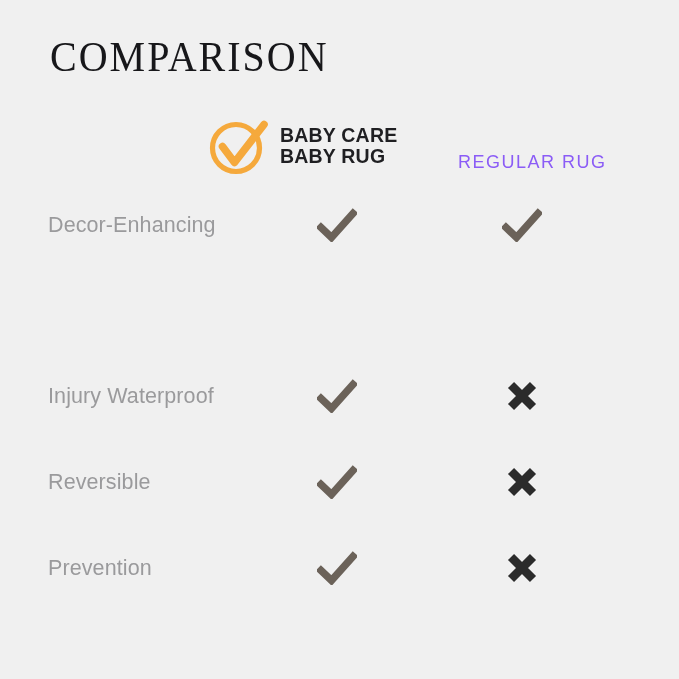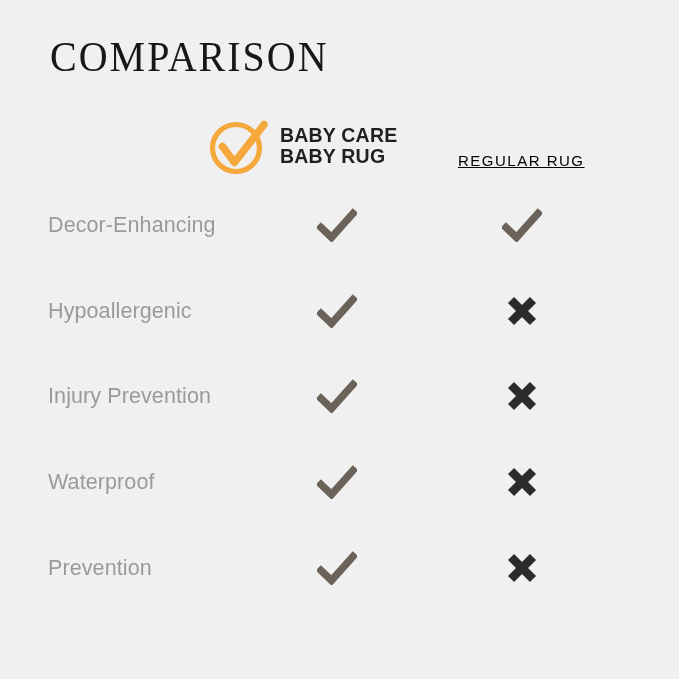--- a/index.html
+++ b/index.html
@@ -75,26 +75,25 @@
     letter-spacing: 0.2px;
     color: #1f1f22;
     white-space: nowrap;
   }
 
   .col2-header {
     position: absolute;
     left: 458px;
     top: 40px;
     font-family: "Liberation Sans", sans-serif;
-    font-size: 15px;
+    font-size: 18px;
     font-weight: 400;
     letter-spacing: 1.5px;
-    color: #000000;
-    white-space: nowrap;
-    text-decoration: underline;
+    color: #8b5cf6;
+    white-space: nowrap;
   }
 
   
   .rows {
     position: absolute;
     left: 0;
     top: 0;
     width: 679px;
     height: 679px;
   }
@@ -170,83 +169,66 @@
           </span>
         </div>
         <div class="cell col-2">
           <span>
             <svg class="mark-check" viewBox="0 0 40 34" aria-hidden="true">
               <path d="M4 19.5 L14.5 29.5 L36 5.5" fill="none" stroke="#6b6259" stroke-width="7.4" stroke-linecap="square" stroke-linejoin="miter"></path>
             </svg>
           </span>
         </div>
       </div>
-      <div class="table-row" style="top: 285px;">
-        <div class="row-label">Hypoallergenic</div>
+      <div class="table-row" style="top: 370px;">
+        <div class="row-label">Injury Waterproof</div>
         <div class="cell col-1">
           <span>
             <svg class="mark-check" viewBox="0 0 40 34" aria-hidden="true">
               <path d="M4 19.5 L14.5 29.5 L36 5.5" fill="none" stroke="#6b6259" stroke-width="7.4" stroke-linecap="square" stroke-linejoin="miter"></path>
             </svg>
           </span>
         </div>
         <div class="cell col-2">
           <span>
             <svg class="mark-cross" viewBox="0 0 34 34" aria-hidden="true">
               <path d="M6 6 L28 28 M28 6 L6 28" fill="none" stroke="#2b2b2b" stroke-width="8.6" stroke-linecap="butt"></path>
             </svg>
           </span>
         </div>
       </div>
-      <div class="table-row" style="top: 370px;">
-        <div class="row-label">Injury Prevention</div>
+      <div class="table-row" style="top: 456px;">
+        <div class="row-label">Reversible</div>
         <div class="cell col-1">
           <span>
             <svg class="mark-check" viewBox="0 0 40 34" aria-hidden="true">
               <path d="M4 19.5 L14.5 29.5 L36 5.5" fill="none" stroke="#6b6259" stroke-width="7.4" stroke-linecap="square" stroke-linejoin="miter"></path>
             </svg>
           </span>
         </div>
         <div class="cell col-2">
           <span>
             <svg class="mark-cross" viewBox="0 0 34 34" aria-hidden="true">
               <path d="M6 6 L28 28 M28 6 L6 28" fill="none" stroke="#2b2b2b" stroke-width="8.6" stroke-linecap="butt"></path>
             </svg>
           </span>
         </div>
       </div>
-      <div class="table-row" style="top: 456px;">
-        <div class="row-label">Waterproof</div>
+      <div class="table-row" style="top: 542px;">
+        <div class="row-label">Prevention</div>
         <div class="cell col-1">
           <span>
             <svg class="mark-check" viewBox="0 0 40 34" aria-hidden="true">
               <path d="M4 19.5 L14.5 29.5 L36 5.5" fill="none" stroke="#6b6259" stroke-width="7.4" stroke-linecap="square" stroke-linejoin="miter"></path>
             </svg>
           </span>
         </div>
         <div class="cell col-2">
           <span>
             <svg class="mark-cross" viewBox="0 0 34 34" aria-hidden="true">
               <path d="M6 6 L28 28 M28 6 L6 28" fill="none" stroke="#2b2b2b" stroke-width="8.6" stroke-linecap="butt"></path>
             </svg>
           </span>
         </div>
       </div>
-      <div class="table-row" style="top: 542px;">
-        <div class="row-label">Prevention</div>
-        <div class="cell col-1">
-          <span>
-            <svg class="mark-check" viewBox="0 0 40 34" aria-hidden="true">
-              <path d="M4 19.5 L14.5 29.5 L36 5.5" fill="none" stroke="#6b6259" stroke-width="7.4" stroke-linecap="square" stroke-linejoin="miter"></path>
-            </svg>
-          </span>
-        </div>
-        <div class="cell col-2">
-          <span>
-            <svg class="mark-cross" viewBox="0 0 34 34" aria-hidden="true">
-              <path d="M6 6 L28 28 M28 6 L6 28" fill="none" stroke="#2b2b2b" stroke-width="8.6" stroke-linecap="butt"></path>
-            </svg>
-          </span>
-        </div>
-      </div>
     </div>
 
 </div>
 
 </body></html>

